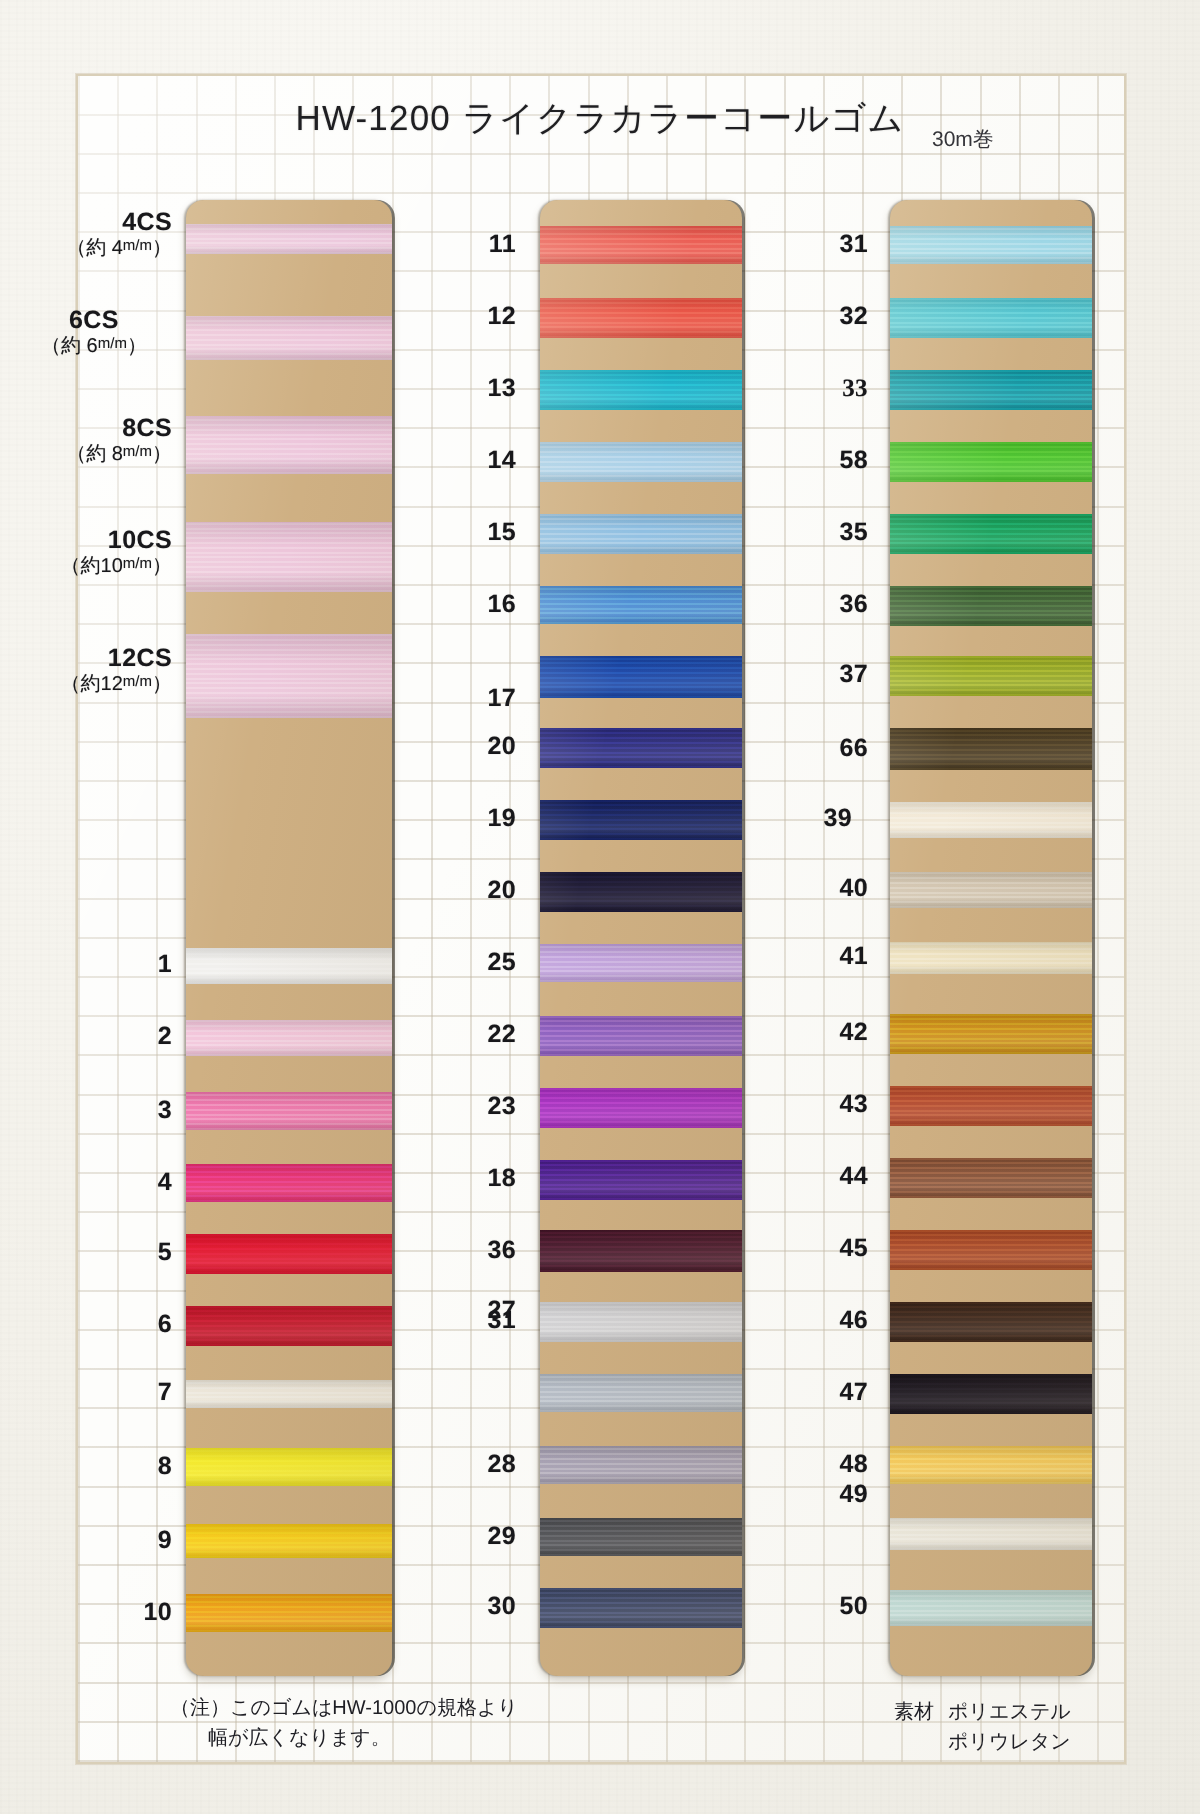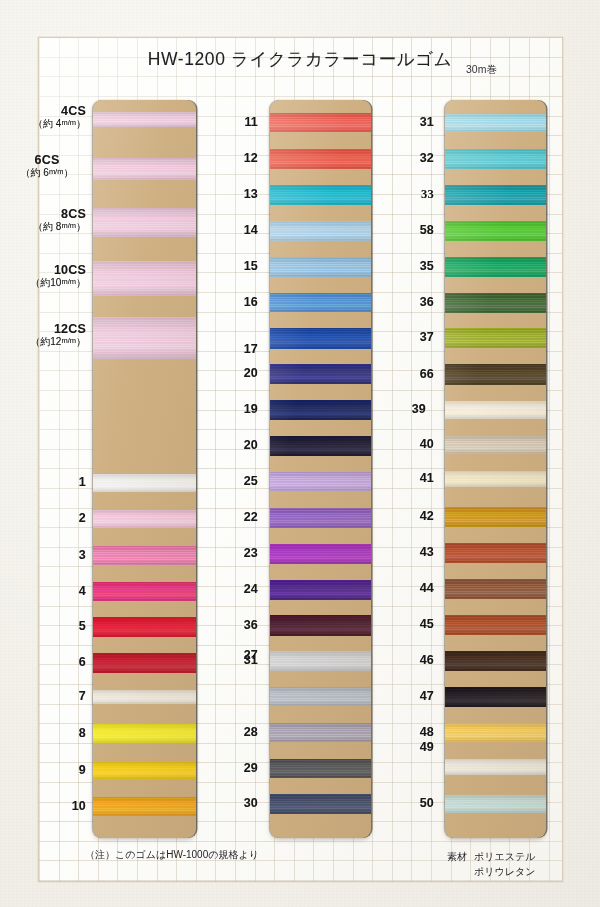--- a/index.html
+++ b/index.html
@@ -237,21 +237,21 @@
     <div class="lbl" style="left: 190px; width: 68px; top: 473.5px;">
       <span class="top">25</span>
     </div>
     <div class="lbl" style="left: 190px; width: 68px; top: 510px;">
       <span class="top">22</span>
     </div>
     <div class="lbl" style="left: 190px; width: 68px; top: 546px;">
       <span class="top">23</span>
     </div>
     <div class="lbl" style="left: 190px; width: 68px; top: 582px;">
-      <span class="top">24</span>
+      <span class="top">18</span>
     </div>
     <div class="lbl" style="left: 190px; width: 68px; top: 617.5px;">
       <span class="top">36</span>
     </div>
     <div class="lbl" style="left: 190px; width: 68px; top: 653px;">
       <span class="top">31</span>
     </div>
     <div class="lbl" style="left: 190px; width: 68px; top: 648px;">
       <span class="top">27</span>
     </div>
@@ -343,17 +343,18 @@
     <div class="lbl" style="left: 366px; width: 68px; top: 740px;">
       <span class="top">49</span>
     </div>
     <div class="lbl" style="left: 366px; width: 68px; top: 796px;">
       <span class="top">50</span>
     </div>
   </div>
 
 <div id="note">
   <span class="ln1">（注）このゴムはHW-1000の規格より</span>
+  <span class="ln2">幅が広くなります。</span>
 </div>
 
 <div id="material">
   <span class="mk">素材</span><span class="mv"><span>ポリエステル</span><span>ポリウレタン</span></span>
 </div>
 
 </body></html>

